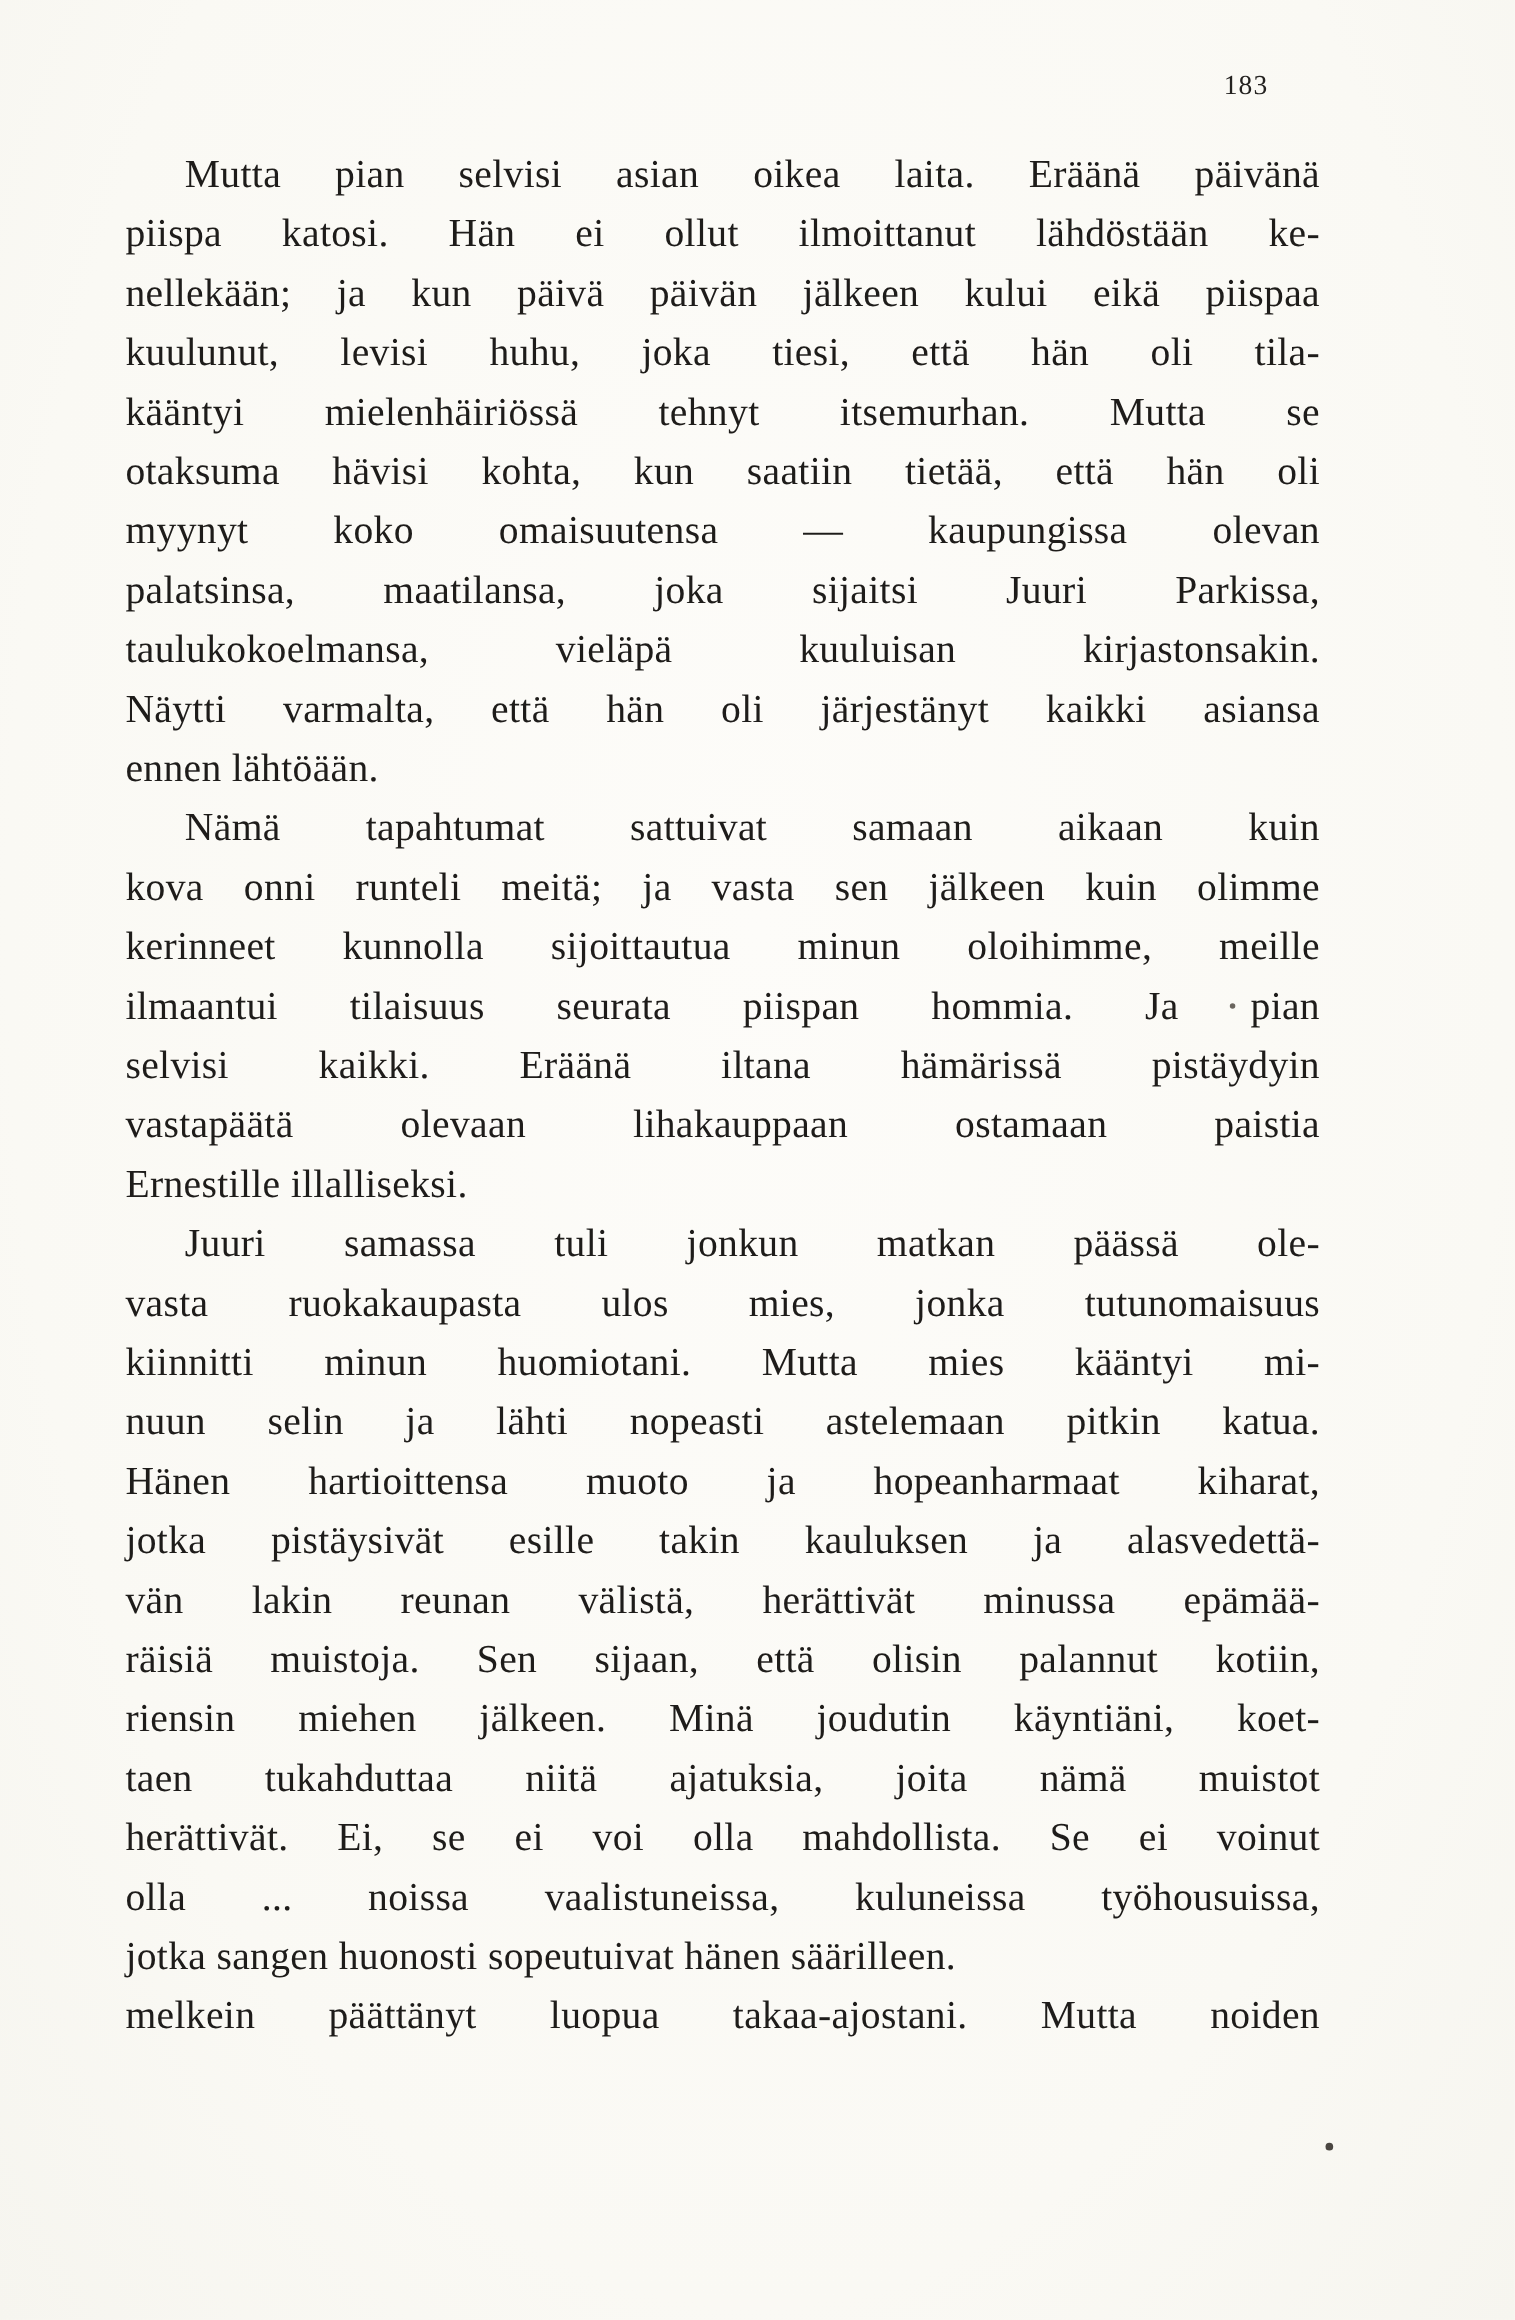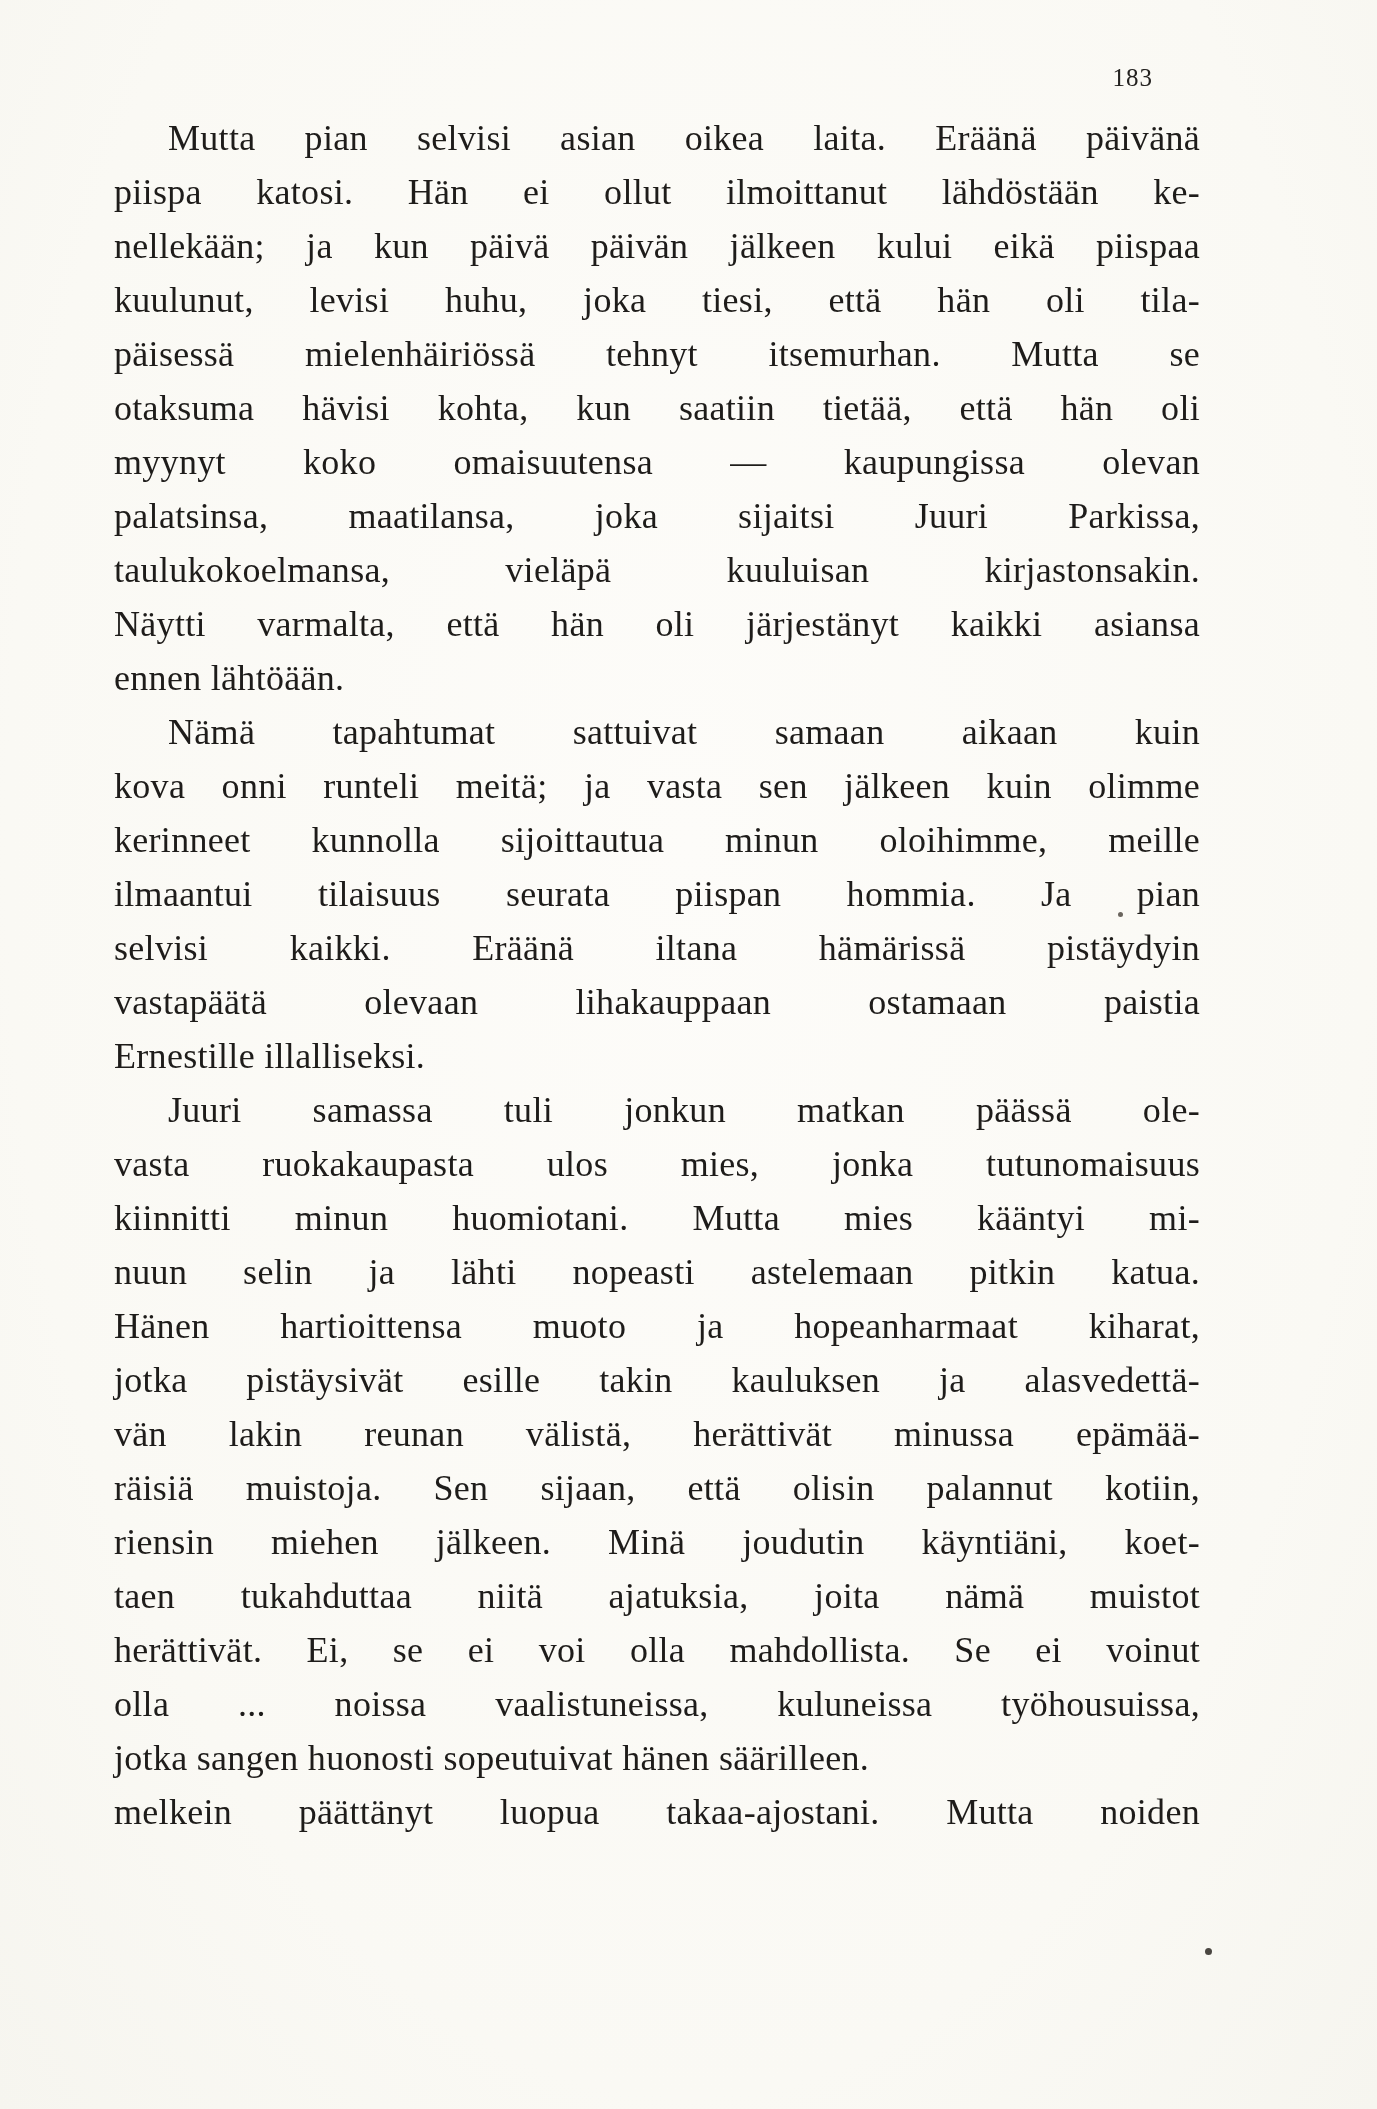--- a/index.html
+++ b/index.html
@@ -24,21 +24,21 @@
     position: absolute;
     top: 64px;
     right: 224px;
     font-size: 25px;
     letter-spacing: 1px;
     color: #242220;
   }
   .text-block {
     position: absolute;
     left: 114px;
-    top: 111px;
+    top: 131px;
     width: 1086px;
     font-size: 36px;
     line-height: 54px;
     letter-spacing: 0.3px;
   }
   .para {
     margin: 0;
     padding: 0;
   }
   .line {
@@ -71,21 +71,21 @@
 
   <div class="page-number">183</div>
 
   <div class="text-block">
 
     <div class="para">
       <div class="line indent">Mutta pian selvisi asian oikea laita. Eräänä päivänä</div>
       <div class="line">piispa katosi. Hän ei ollut ilmoittanut lähdöstään ke-</div>
       <div class="line">nellekään; ja kun päivä päivän jälkeen kului eikä piispaa</div>
       <div class="line">kuulunut, levisi huhu, joka tiesi, että hän oli tila-</div>
-      <div class="line">päisessä mielenhäiriössä tehnyt itsemurhan. Mutta se</div>
+      <div class="line">kääntyi mielenhäiriössä tehnyt itsemurhan. Mutta se</div>
       <div class="line">otaksuma hävisi kohta, kun saatiin tietää, että hän oli</div>
       <div class="line">myynyt koko omaisuutensa — kaupungissa olevan</div>
       <div class="line">palatsinsa, maatilansa, joka sijaitsi Juuri Parkissa,</div>
       <div class="line">taulukokoelmansa, vieläpä kuuluisan kirjastonsakin.</div>
       <div class="line">Näytti varmalta, että hän oli järjestänyt kaikki asiansa</div>
       <div class="line last">ennen lähtöään.</div>
     </div>
 
     <div class="para">
       <div class="line indent">Nämä tapahtumat sattuivat samaan aikaan kuin</div>

